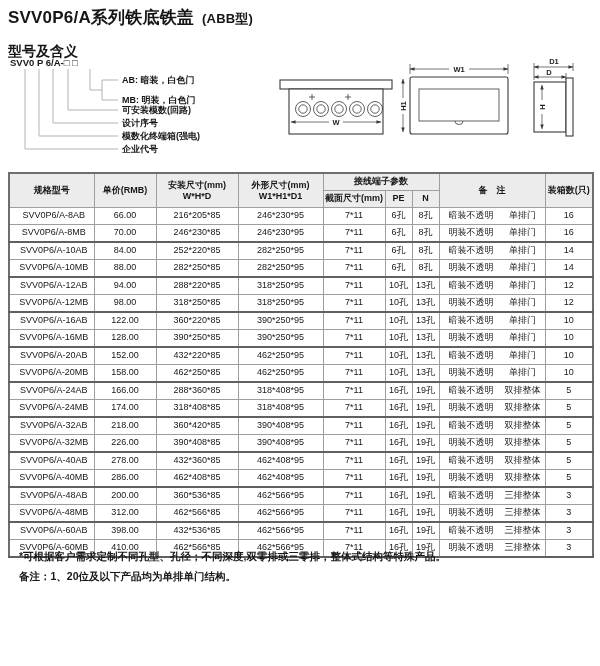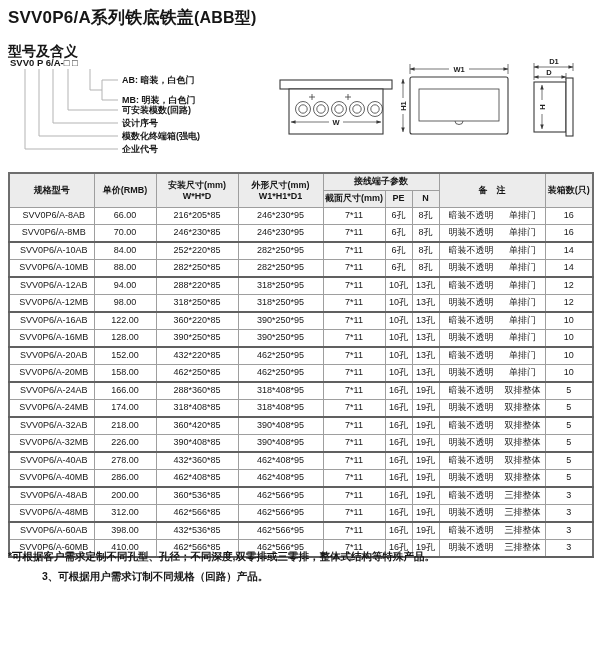--- a/index.html
+++ b/index.html
@@ -1,21 +1,21 @@
 <!DOCTYPE html>
 <html><head>
 <meta charset="utf-8">
 <style>
   html,body{margin:0;padding:0;background:#fff;}
   .page{
     position:relative;width:600px;height:666px;background:#fff;
     font-family:"Liberation Sans","DejaVu Sans",sans-serif;color:#161616;overflow:hidden;
   }
   .title{position:absolute;left:8px;top:6px;font-size:17px;font-weight:bold;letter-spacing:.2px;}
-  .title .suffix{font-size:16px;font-weight:bold;}
+  .title .suffix{font-size:13px;font-weight:bold;margin-left:8px;}
   .section-heading{position:absolute;left:8px;top:43px;font-size:14px;font-weight:bold;}
   .legend-svg{position:absolute;left:6px;top:56px;}
   .drawings-svg{position:absolute;left:270px;top:56px;}
   .legend-svg text.code{font-size:9.5px;font-weight:bold;fill:#161616;}
   .legend-svg text.lbl{font-size:9px;font-weight:bold;fill:#161616;}
   .legend-svg polyline{fill:none;stroke:#b3b3b3;stroke-width:1;}
   .drawings-svg .shape{fill:#fff;stroke:#3a3a3a;stroke-width:1.1;}
   .drawings-svg .thin{fill:none;stroke:#3a3a3a;stroke-width:.8;}
   .drawings-svg .dim{stroke:#3a3a3a;stroke-width:.7;fill:none;}
   .drawings-svg text{font-size:7.5px;font-weight:bold;fill:#222;}
@@ -31,21 +31,21 @@
     height:16px;line-height:1.1;white-space:nowrap;overflow:hidden;
   }
   table.spec thead th{background:#ececec;font-weight:bold;font-size:9px;}
   table.spec thead .two-line div{line-height:1.15;}
   table.spec td.model{text-align:center;padding-left:4px;}
   table.spec tr.group-end td{border-bottom:2px solid #606060;}
   table.spec td.remark span{display:inline-block;}
   table.spec td.remark .finish{width:58%;}
   table.spec td.remark .door{width:40%;text-align:center;}
   .notes{position:absolute;left:8px;top:550px;width:584px;}
-  .notes p{margin:0 0 8px 0;font-size:10.5px;font-weight:bold;line-height:12px;}
+  .notes p{margin:0 0 8px 11px;font-size:10.5px;font-weight:bold;line-height:12px;}
   .notes p.indent{margin-left:34px;}
 </style>
 </head>
 <body>
 
 <div class="page">
 
   <div class="title">
     <span>SVV0P6/A系列铁底铁盖</span><span class="suffix">(ABB型)</span>
   </div>
@@ -385,16 +385,16 @@
           <td>16孔</td>
           <td>19孔</td>
           <td class="remark"><span class="finish">明装不透明</span><span class="door">三排整体</span></td>
           <td>3</td>
         </tr>
       </tbody>
   </table>
 
   <div class="notes">
     <p>*可根据客户需求定制不同孔型、孔径；不同深度,双零排或三零排，整体式结构等特殊产品。</p>
-    <p class="indent">3、可根据用户需求订制不同规格（回路）产品。</p>
+    <p>备注：1、20位及以下产品均为单排单门结构。</p>
   </div>
 
 </div>
 
 </body></html>

